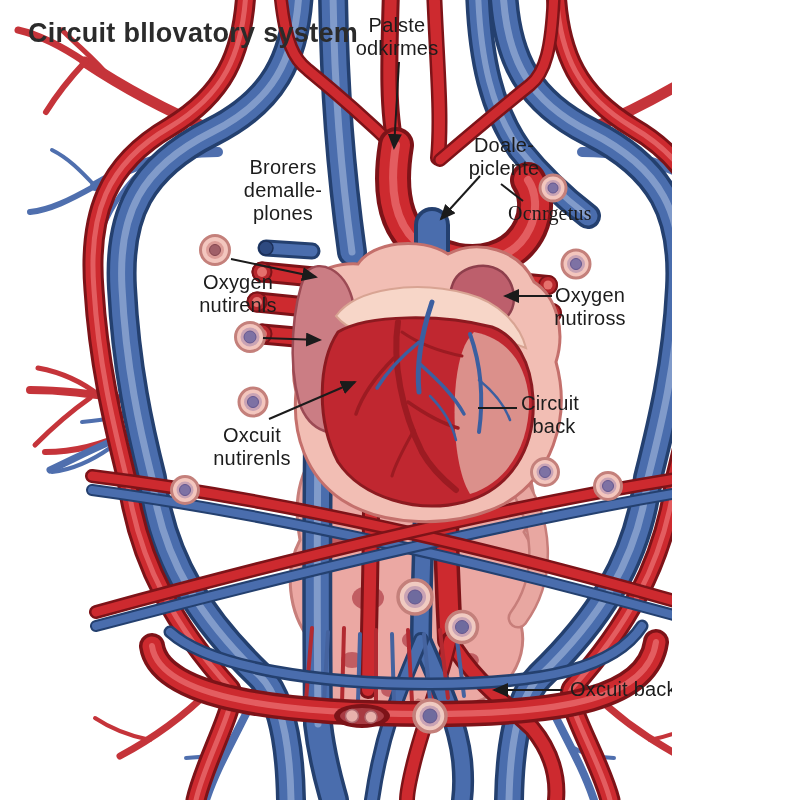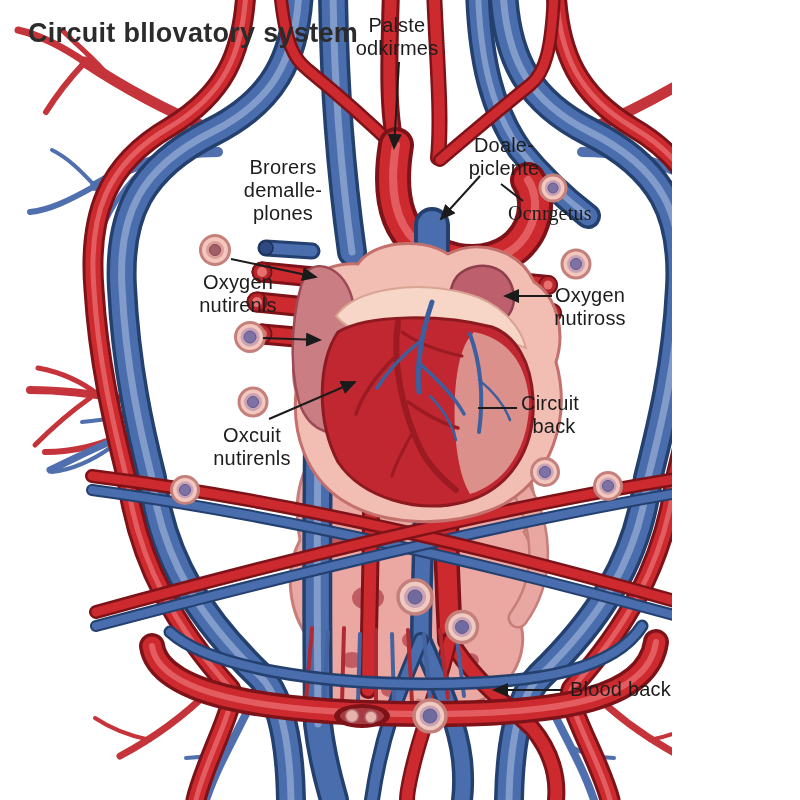--- a/index.html
+++ b/index.html
@@ -308,14 +308,14 @@
 piclente</div>
   <div class="lbl" style="left:508px;top:202px;font-family:Liberation Serif, serif;">Ocnrgetus</div>
   <div class="lbl center" style="left:238px;top:271px;">Oxygen
 nutirenls</div>
   <div class="lbl center" style="left:590px;top:284px;">Oxygen
 nutiross</div>
   <div class="lbl center" style="left:252px;top:424px;">Oxcuit
 nutirenls</div>
   <div class="lbl" style="left:521px;top:392px;">Circuit
   back</div>
-  <div class="lbl" style="left:570px;top:678px;">Blood back</div>
+  <div class="lbl" style="left:570px;top:678px;">Oxcuit back</div>
 </div>
 
 </body></html>

